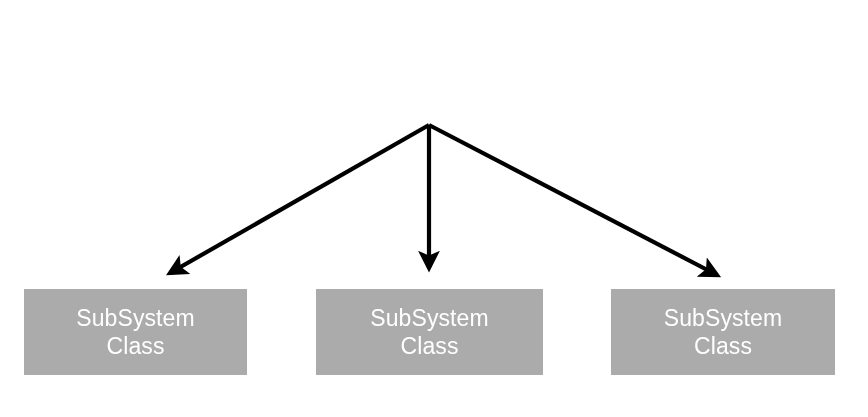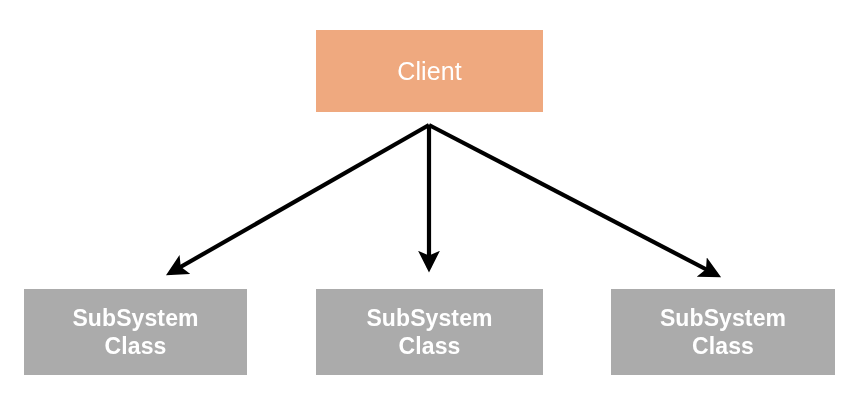--- a/index.html
+++ b/index.html
@@ -39,21 +39,20 @@
     height: 82px;
     background: #efa97f;
     font-size: 25px;
   }
   .node-subsystem {
     top: 289px;
     height: 86px;
     background: #abab ab;
     background: #ababab;
     font-size: 23px;
-    font-weight: bold;
   }
   .node-subsystem-1 { left: 24px;  width: 223px; }
   .node-subsystem-2 { left: 316px; width: 227px; }
   .node-subsystem-3 { left: 611px; width: 224px; }
   .node-label {
     display: block;
     width: 100%;
     white-space: pre-line;
   }
   #edges {
@@ -77,23 +76,20 @@
       </marker>
     </defs>
 
     <line x1="429" y1="125" x2="170" y2="273" stroke="#000000" stroke-width="4.2" marker-end="url(#arrowhead)"></line>
 
     <line x1="429" y1="125" x2="429" y2="268" stroke="#000000" stroke-width="4.2" marker-end="url(#arrowhead)"></line>
 
     <line x1="429" y1="125" x2="717" y2="275" stroke="#000000" stroke-width="4.2" marker-end="url(#arrowhead)"></line>
   </svg>
 
-  <div class="node node-client">
-    <span class="node-label">Client</span>
-  </div>
 
   <div class="node node-subsystem node-subsystem-1">
     <span class="node-label">SubSystem
 Class</span>
   </div>
 
   <div class="node node-subsystem node-subsystem-2">
     <span class="node-label">SubSystem
 Class</span>
   </div>

